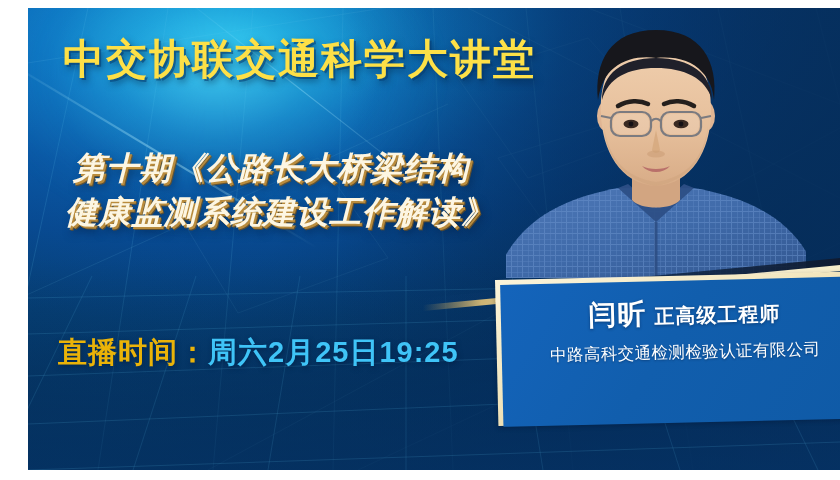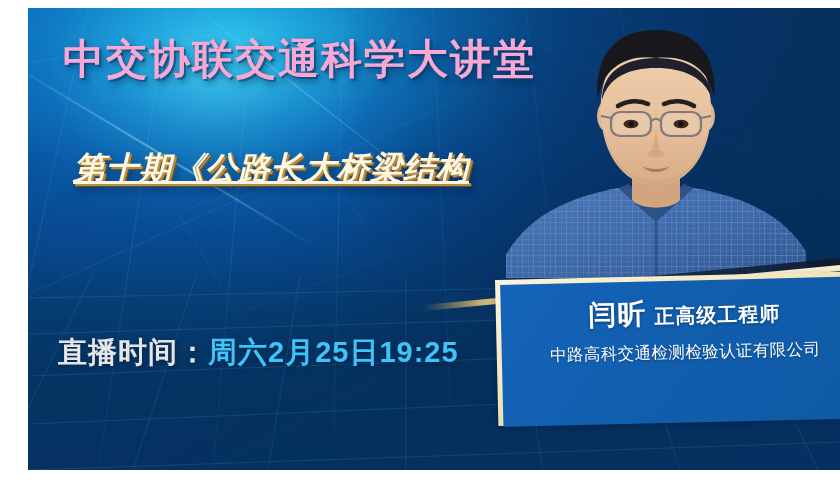--- a/index.html
+++ b/index.html
@@ -93,48 +93,47 @@
   .speaker-name{font-size:28px;font-weight:bold;letter-spacing:1px;}
   .speaker-title{font-size:20px;font-weight:bold;letter-spacing:1px;}
   .speaker-org{
     margin-top:9px;color:#ffffff;font-size:16.5px;letter-spacing:.4px;white-space:nowrap;
     text-shadow:0 1px 2px rgba(0,20,50,.40);
   }
 
   
   .headline{
     position:absolute;left:35px;top:24px;
-    font-size:41px;font-weight:bold;letter-spacing:2px;color:#f9a8d4;
+    font-size:41px;font-weight:bold;letter-spacing:2px;color:#fde047;
     white-space:nowrap;
     text-shadow:
       2px 2px 0 rgba(6,58,112,.55),
       3px 4px 7px rgba(2,30,64,.55);
   }
 
   
   .subtitle{
     position:absolute;left:45px;top:138px;
     font-size:32px;font-weight:bold;font-style:italic;
     color:#fdf6e2;line-height:1.38;letter-spacing:1px;white-space:nowrap;
     text-shadow:
       2px 2px 0 #b98b3c,
       3px 3px 0 rgba(120,84,28,.75),
       4px 6px 9px rgba(2,26,60,.55);
-    text-decoration: underline;
   }
   .subtitle .ln{display:block;}
   .subtitle .ln2{margin-left:-8px;}
 
   
   .airtime{
     position:absolute;left:30px;top:325px;white-space:nowrap;
     font-size:29px;font-weight:bold;letter-spacing:1px;
     text-shadow:1px 2px 5px rgba(2,24,56,.55);
   }
-  .airtime .lbl{color:#e5e5e5;}
+  .airtime .lbl{color:#eab308;}
   .airtime .val{color:#3fc4f7;}
 </style>
 </head>
 <body>
 
 <div class="poster-frame">
   <div class="poster">
 
     <div class="bg-base"></div>
 
@@ -299,20 +298,21 @@
           <span class="speaker-title">正高级工程师</span>
         </div>
         <div class="speaker-org">中路高科交通检测检验认证有限公司</div>
       </div>
     </div>
 
     <div class="headline">中交协联交通科学大讲堂</div>
 
     <div class="subtitle">
       <span class="ln ln1">第十期《公路长大桥梁结构</span>
+      <span class="ln ln2">健康监测系统建设工作解读》</span>
     </div>
 
     <div class="airtime">
       <span class="lbl">直播时间：</span><span class="val">周六2月25日19:25</span>
     </div>
 
   </div>
 </div>
 
 </body></html>

